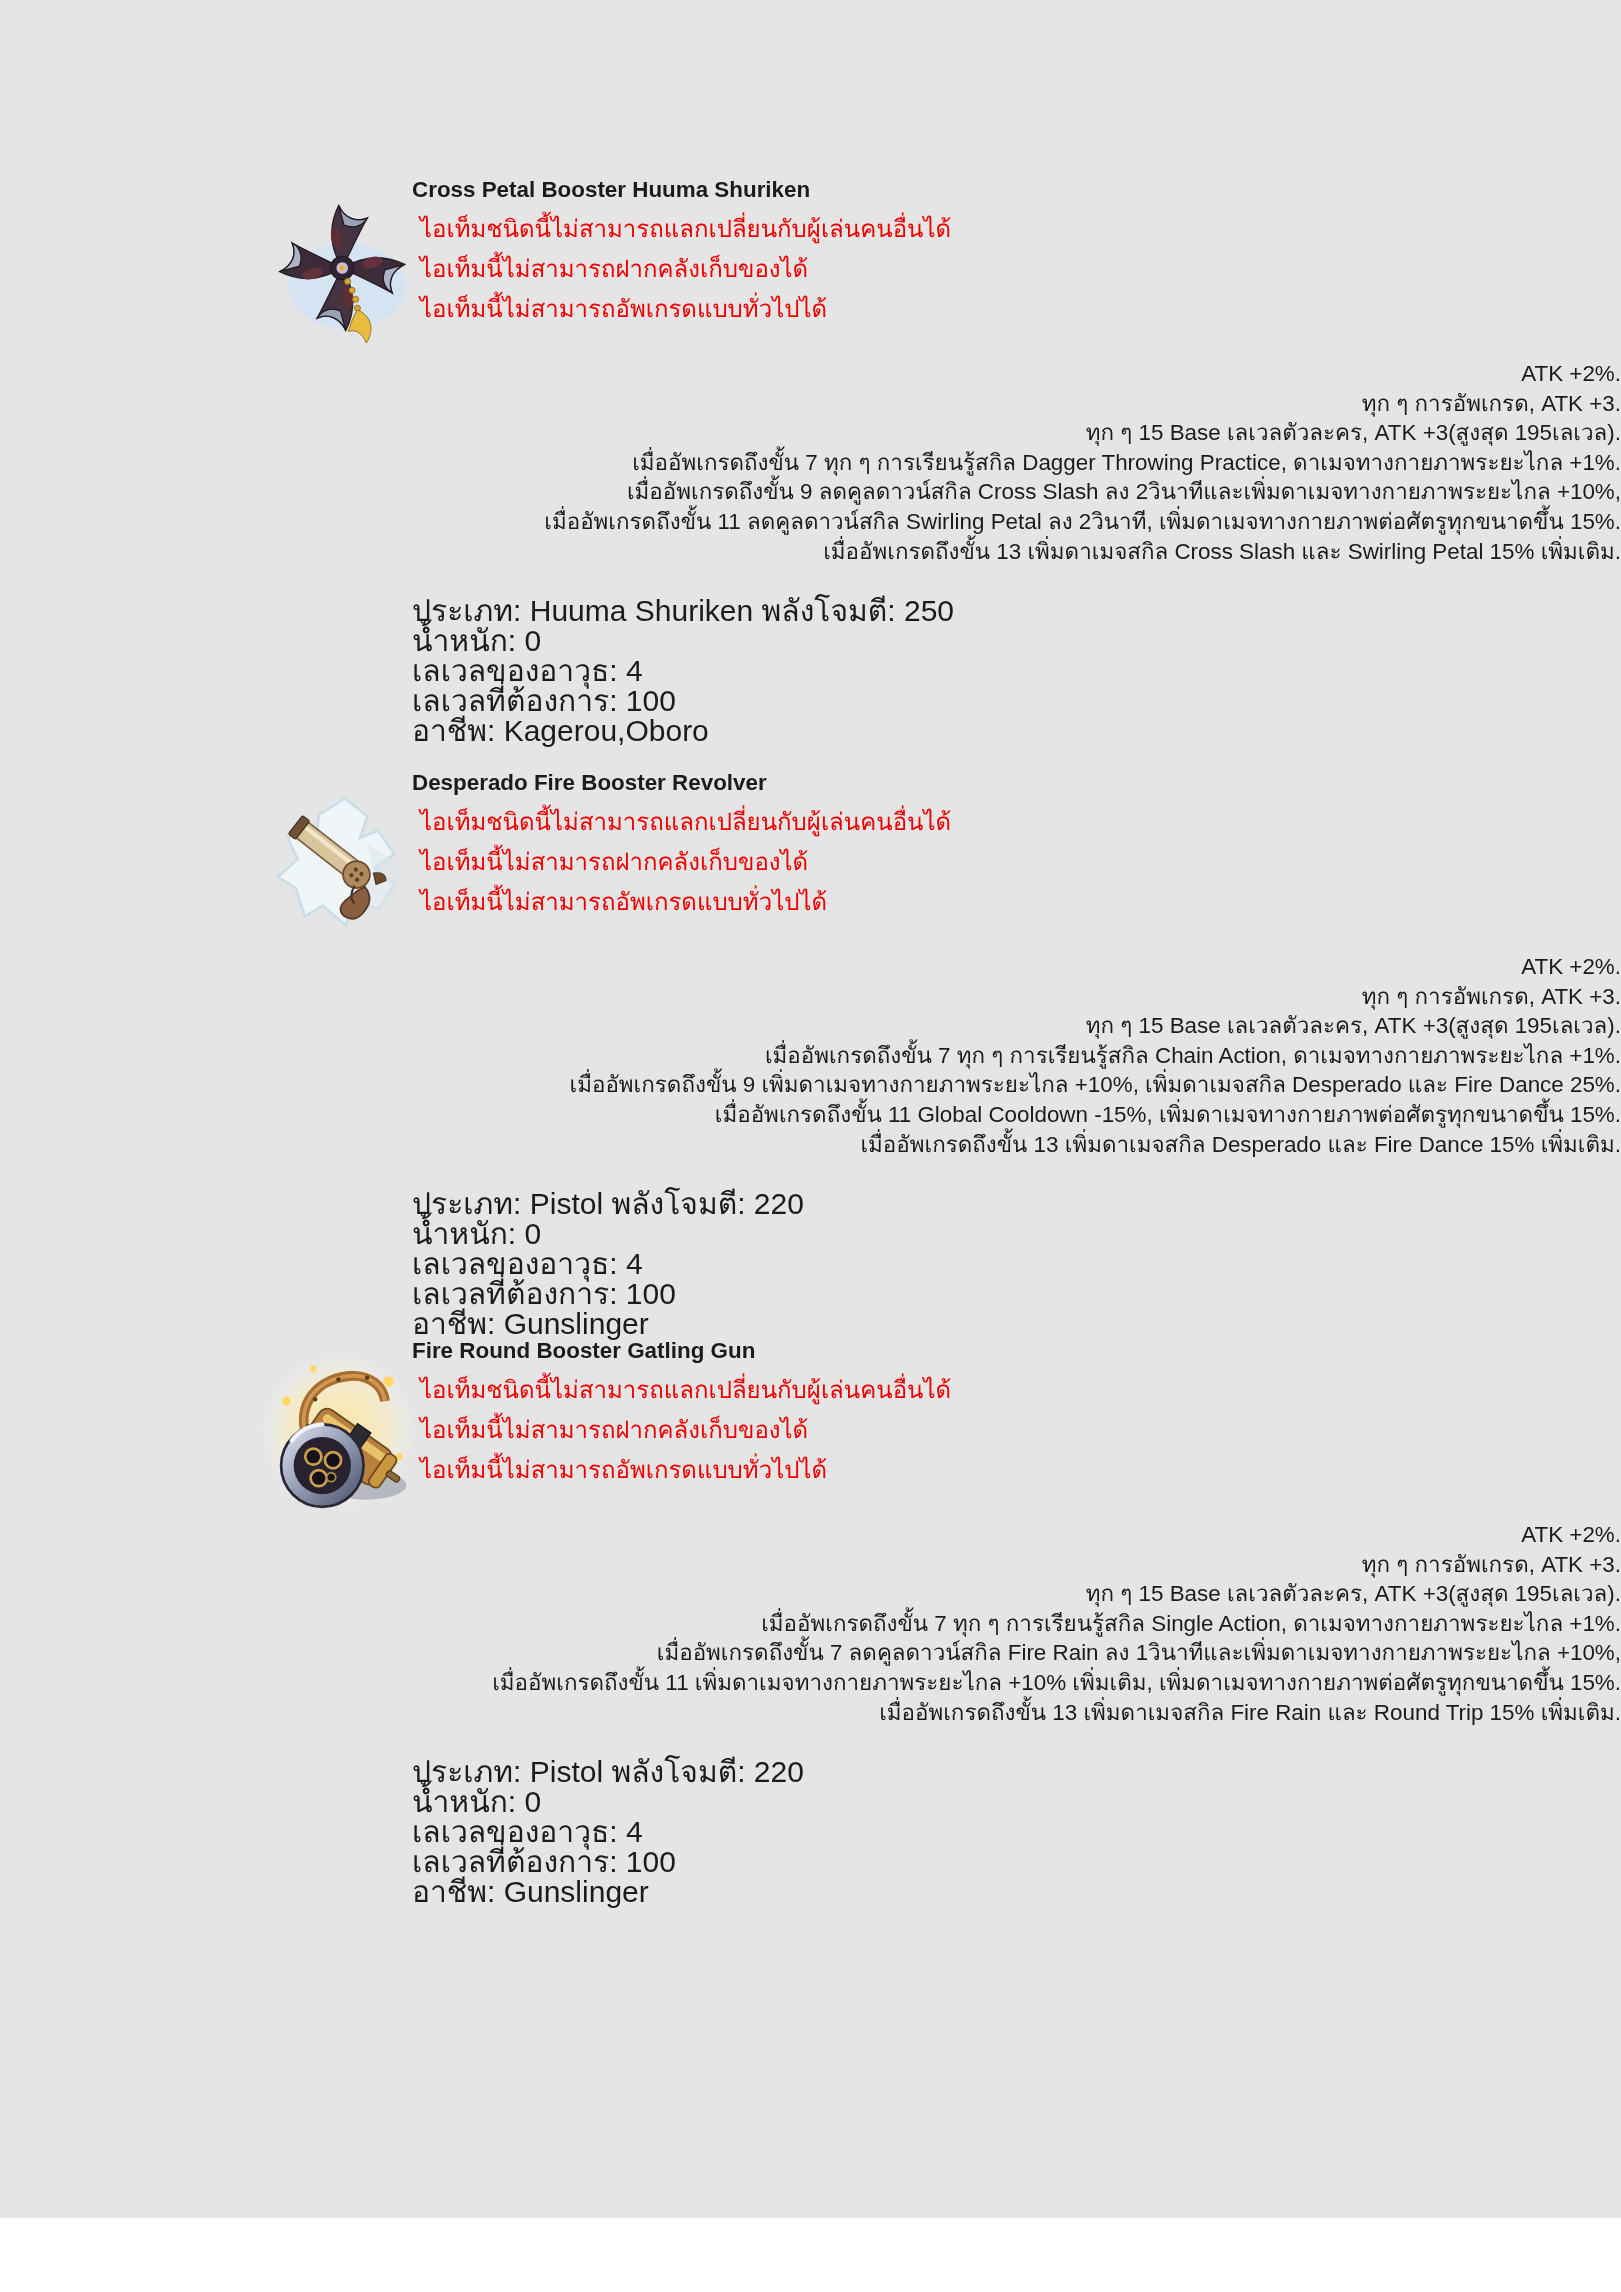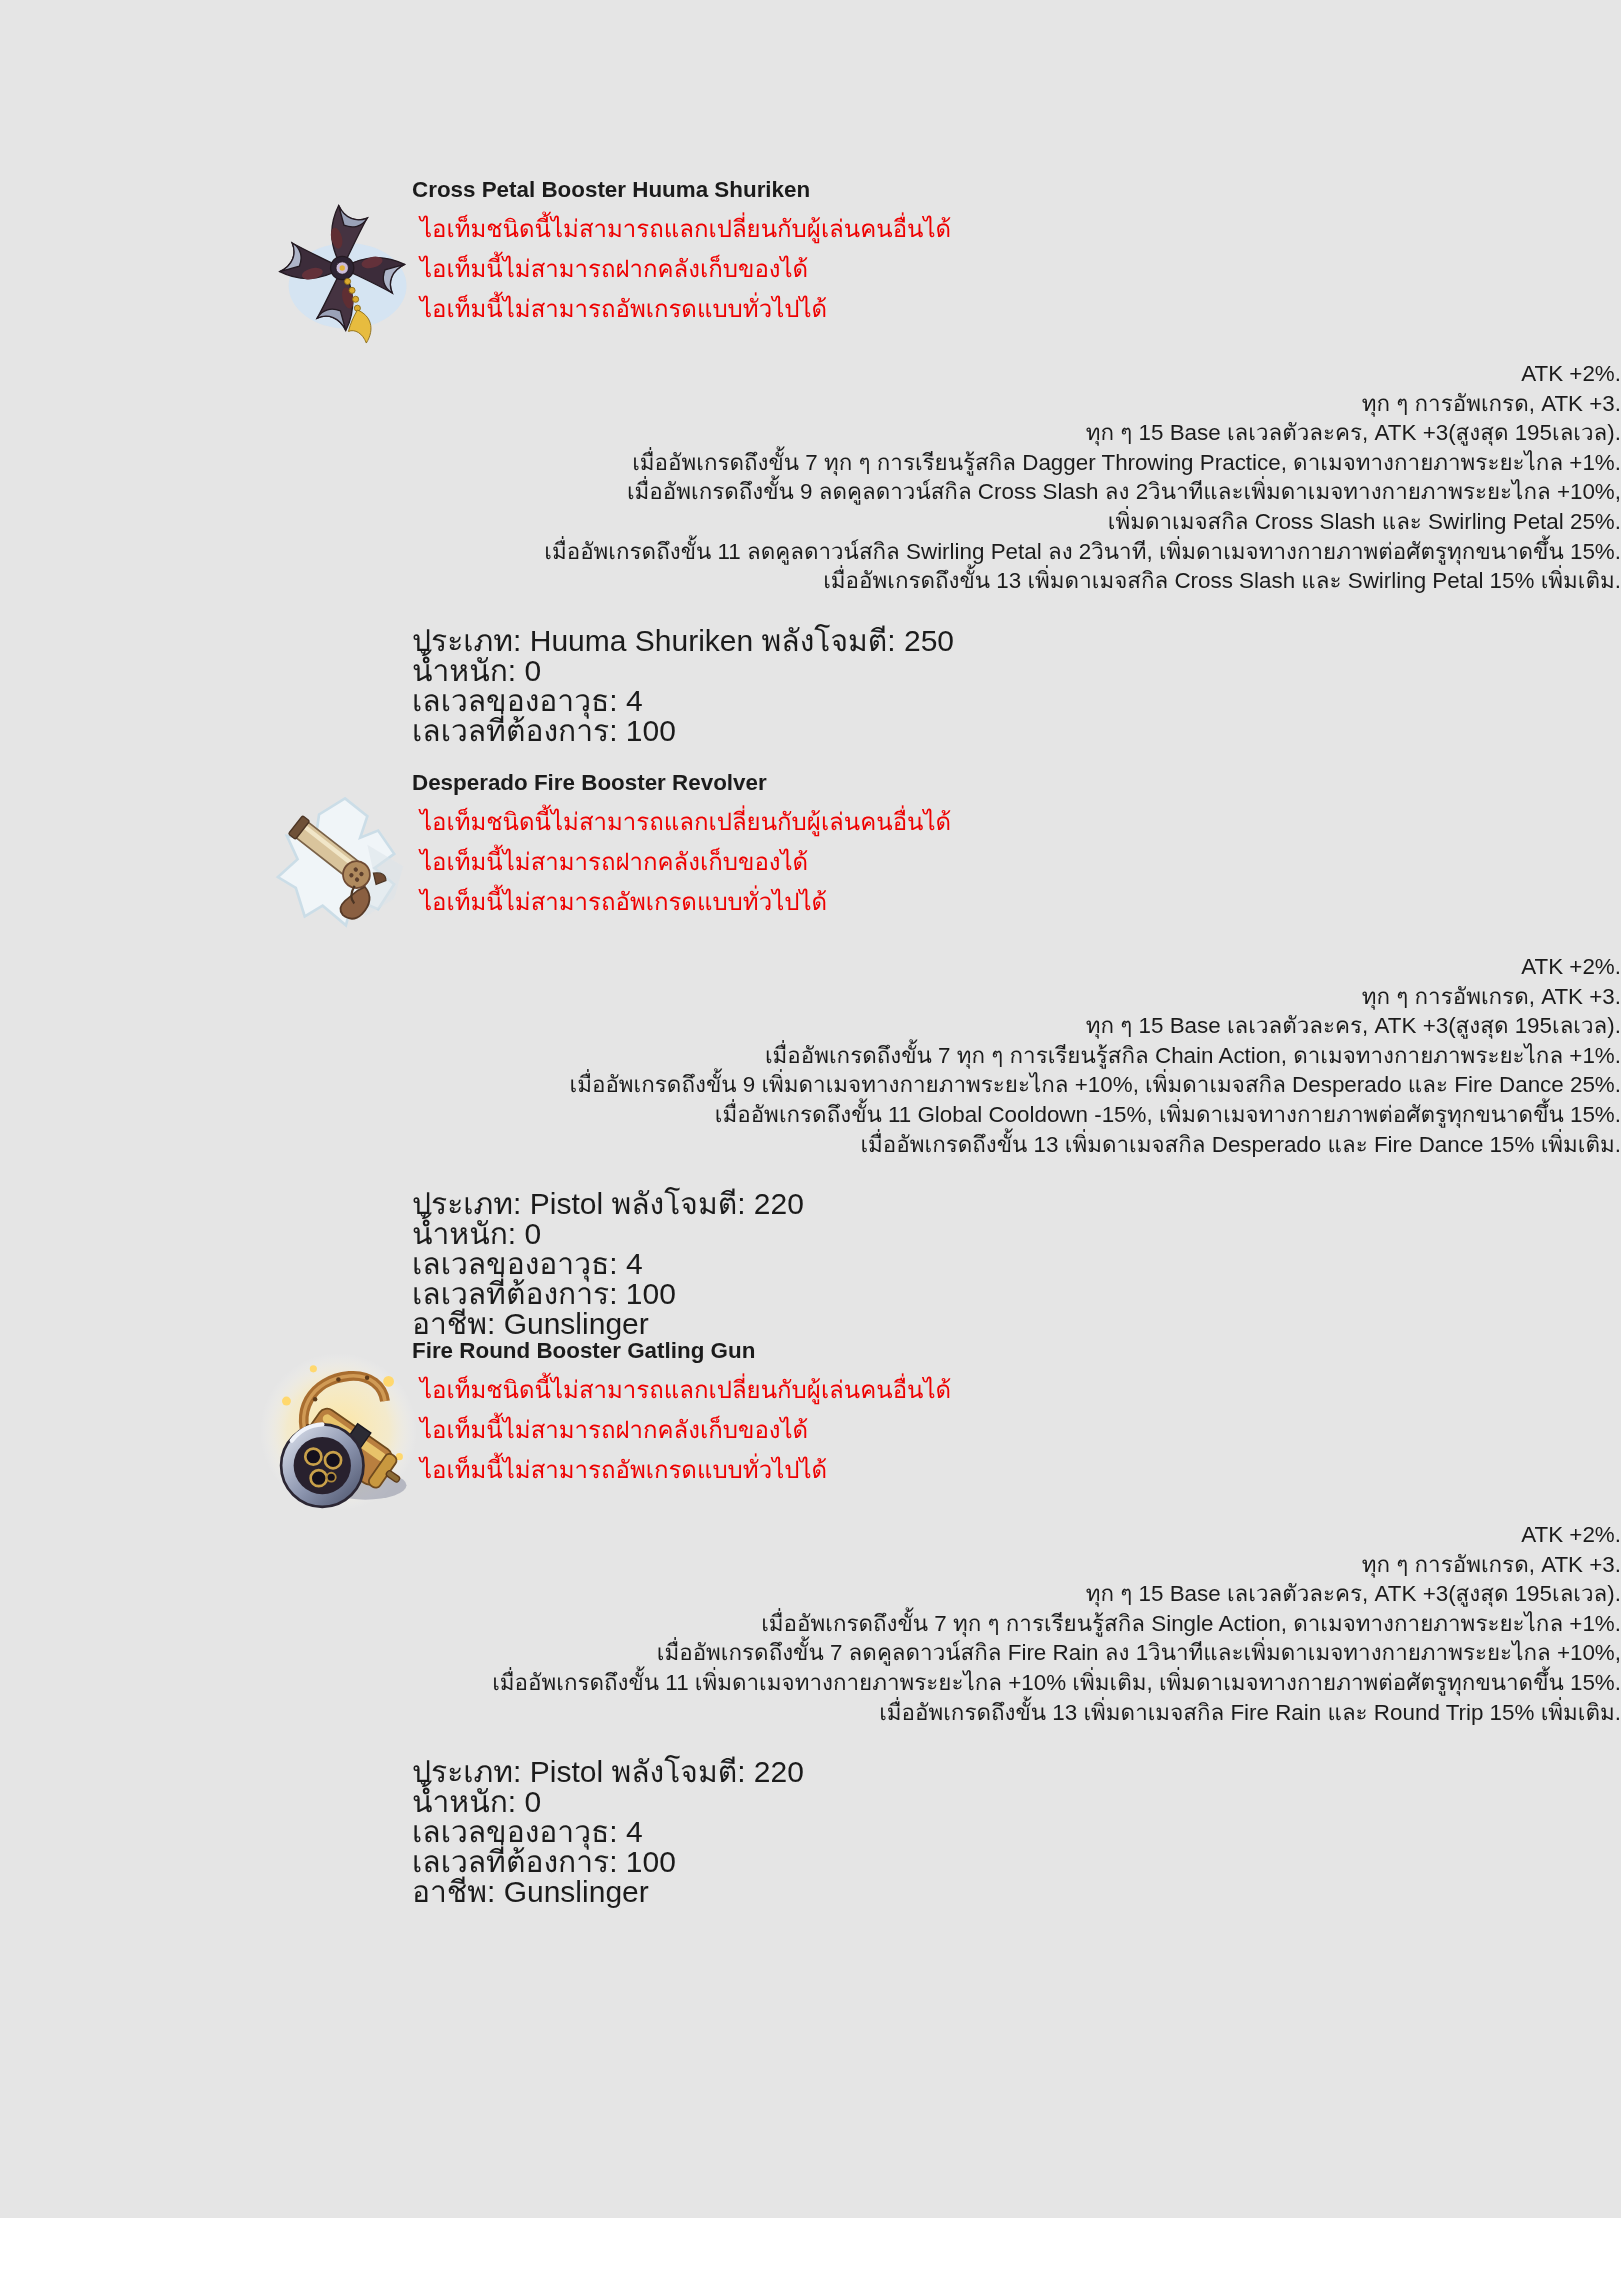--- a/index.html
+++ b/index.html
@@ -64,29 +64,29 @@
       <h2 class="item-title">Cross Petal Booster Huuma Shuriken</h2>
       <p class="warn" style="color:#ee0000;">ไอเท็มชนิดนี้ไม่สามารถแลกเปลี่ยนกับผู้เล่นคนอื่นได้</p>
       <p class="warn" style="color:#ee0000;">ไอเท็มนี้ไม่สามารถฝากคลังเก็บของได้</p>
       <p class="warn" style="color:#ee0000;">ไอเท็มนี้ไม่สามารถอัพเกรดแบบทั่วไปได้</p>
       <div class="effects">
         <p>ATK +2%.</p>
         <p>ทุก ๆ การอัพเกรด, ATK +3.</p>
         <p>ทุก ๆ 15 Base เลเวลตัวละคร, ATK +3(สูงสุด 195เลเวล).</p>
         <p>เมื่ออัพเกรดถึงขั้น 7 ทุก ๆ การเรียนรู้สกิล Dagger Throwing Practice, ดาเมจทางกายภาพระยะไกล +1%.</p>
         <p>เมื่ออัพเกรดถึงขั้น 9 ลดคูลดาวน์สกิล Cross Slash ลง 2วินาทีและเพิ่มดาเมจทางกายภาพระยะไกล +10%,</p>
-        <p>เพิ่มดาเมจสกิล Cross Slash และ Swirling Petal 25%.</p>
         <p>เมื่ออัพเกรดถึงขั้น 11 ลดคูลดาวน์สกิล Swirling Petal ลง 2วินาที, เพิ่มดาเมจทางกายภาพต่อศัตรูทุกขนาดขึ้น 15%.</p>
         <p>เมื่ออัพเกรดถึงขั้น 13 เพิ่มดาเมจสกิล Cross Slash และ Swirling Petal 15% เพิ่มเติม.</p>
       </div>
       <div class="stats">
         <p>ประเภท: Huuma Shuriken พลังโจมตี: 250</p>
         <p>น้ำหนัก: 0</p>
         <p>เลเวลของอาวุธ: 4</p>
         <p>เลเวลที่ต้องการ: 100</p>
+        <p>อาชีพ: Kagerou,Oboro</p>
       </div>
     </div>
   </section>
 
   <section class="item-section" style="top:768px;">
     <div class="item-icon" style="left:260px;top:23px;">
       <svg width="170" height="148" viewBox="0 0 190 165">
         <g fill="#f2f7fb" stroke="#c9dde8" stroke-width="3" opacity="0.9">
           <path d="M95,8 L120,28 L112,52 L132,44 L150,70 L128,86 L150,104 L132,132 L104,120 L96,150 L70,128 L50,140 L40,108 L20,96 L42,76 L30,50 L62,54 L66,26 Z"></path>
         </g>

